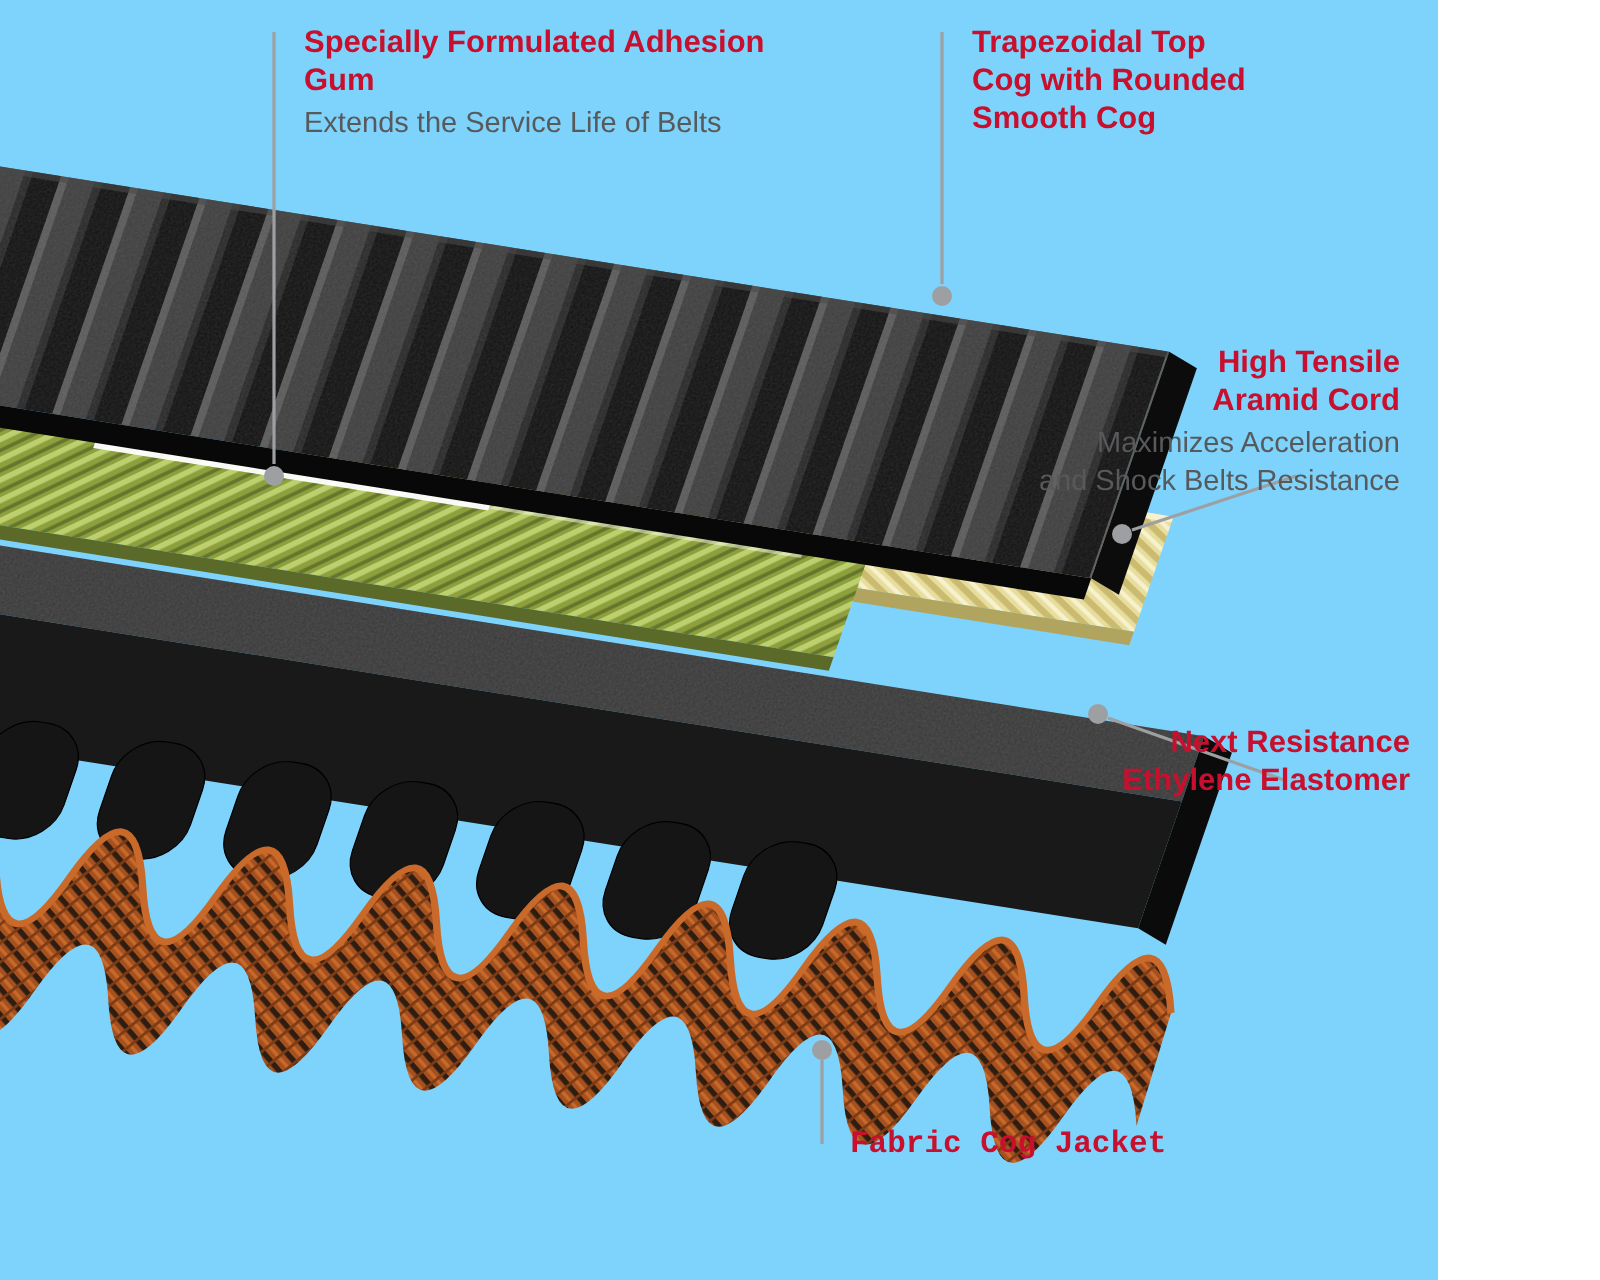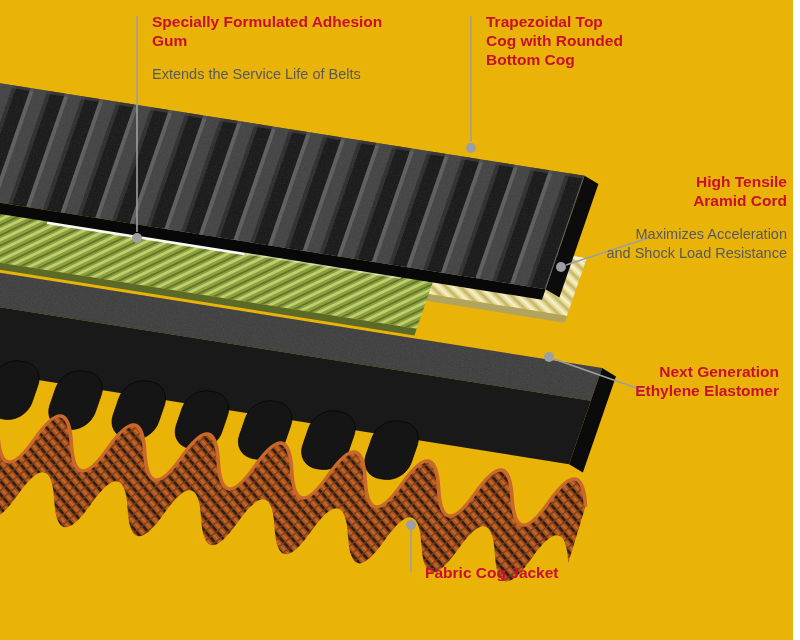--- a/index.html
+++ b/index.html
@@ -1,37 +1,37 @@
 <!DOCTYPE html>
 <html style="--title_red: #c8102e; --description_gray: #58595b; --callout_line: #9d9fa2; --belt_dark: #1a1a1a; --gum_green: #8ea03e; --cord_yellow: #e7dd9c; --jacket_orange: #a5511f;"><head>
 <meta charset="utf-8">
 <style>
   html,body{margin:0;padding:0;background:#ffffff;}
   #canvas{
-    position:relative;width:793px;height:640px;background:#eab308;
+    position:relative;width:719px;height:640px;background:#7dd3fc;
     overflow:hidden;font-family:"Liberation Sans",sans-serif;
   }
   #belt-svg{position:absolute;left:0;top:0;width:800px;height:640px;}
   .callout{position:absolute;}
   .callout-title{
     color:var(--title_red,#c8102e);
     font-weight:bold;font-size:15.5px;line-height:19px;
     white-space:pre-line;
   }
   .callout-desc{
     color:var(--description_gray,#58595b);
     font-size:14.5px;line-height:18.5px;
-    white-space:pre-line;margin-top:15px;
+    white-space:pre-line;margin-top:3px;
   }
   .align-right{text-align:right;}
   .c1{left:152px;top:12px;width:280px;}
   .c2{left:486px;top:12px;width:240px;}
-  .c3{right:6px;top:172px;width:250px;text-align:right;}
+  .c3{right:19px;top:172px;width:250px;text-align:right;}
   .c4{right:14px;top:362px;width:250px;}
-  .c5{left:425px;top:563px;width:280px;}
+  .c5{left:425px;top:563px;width:280px;font-family:Liberation Mono, monospace;}
 </style>
 </head>
 <body>
 
 <div id="canvas">
 
   <svg id="belt-svg" viewBox="0 0 800 640" xmlns="http://www.w3.org/2000/svg">
     <defs>
       <pattern id="p-ribs" width="35" height="40" patternUnits="userSpaceOnUse">
         <rect width="35" height="40" fill="#0f0f0f"></rect>
@@ -141,32 +141,32 @@
 
   <div class="callout c1">
     <div class="callout-title">Specially Formulated Adhesion
 Gum</div>
     <div class="callout-desc">Extends the Service Life of Belts</div>
   </div>
 
   <div class="callout c2">
     <div class="callout-title">Trapezoidal Top
 Cog with Rounded
-Bottom Cog</div>
+Smooth Cog</div>
   </div>
 
   <div class="callout c3 align-right">
     <div class="callout-title">High Tensile
 Aramid Cord</div>
     <div class="callout-desc">Maximizes Acceleration
-and Shock Load Resistance</div>
+and Shock Belts Resistance</div>
   </div>
 
   <div class="callout c4 align-right">
-    <div class="callout-title">Next Generation
+    <div class="callout-title">Next Resistance
 Ethylene Elastomer</div>
   </div>
 
   <div class="callout c5">
     <div class="callout-title">Fabric Cog Jacket</div>
   </div>
 
 </div>
 
 </body></html>

